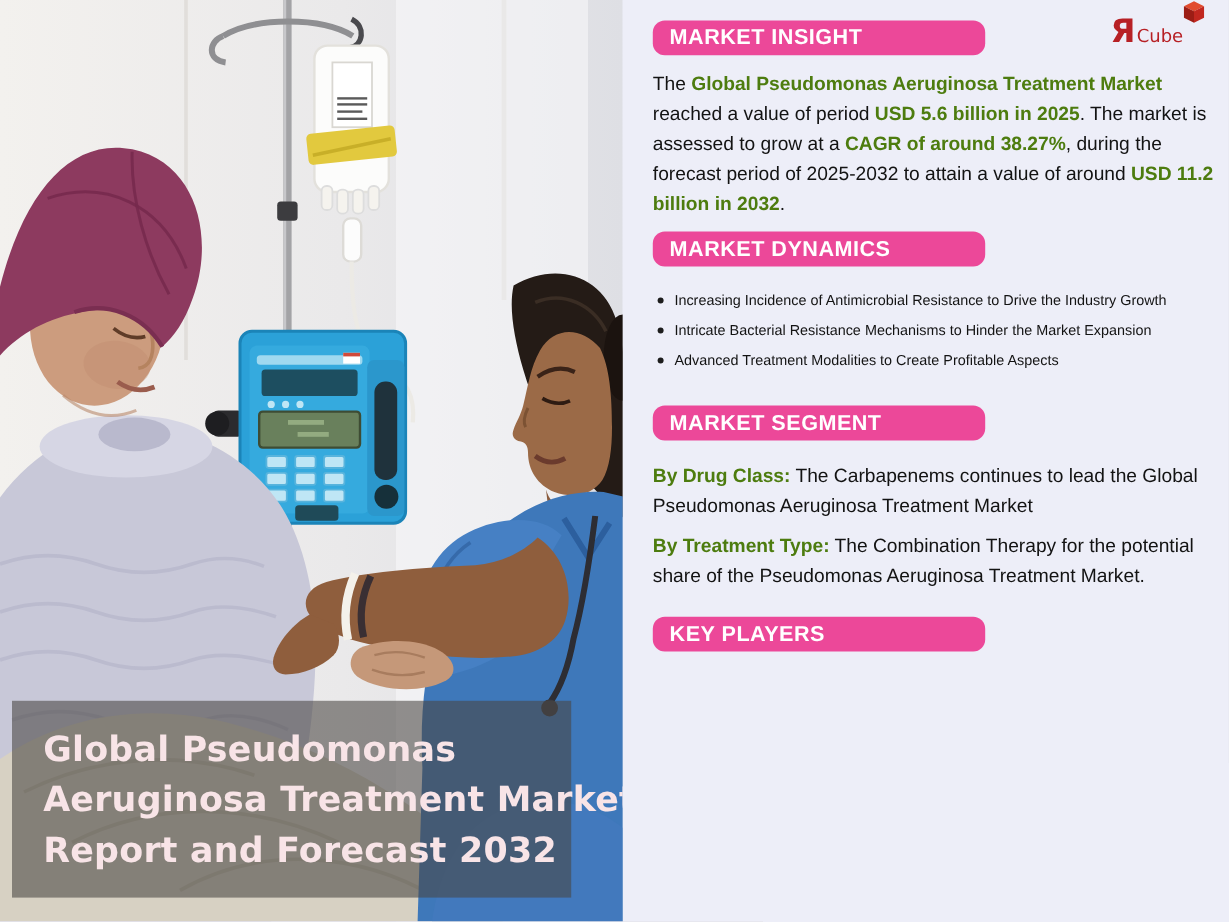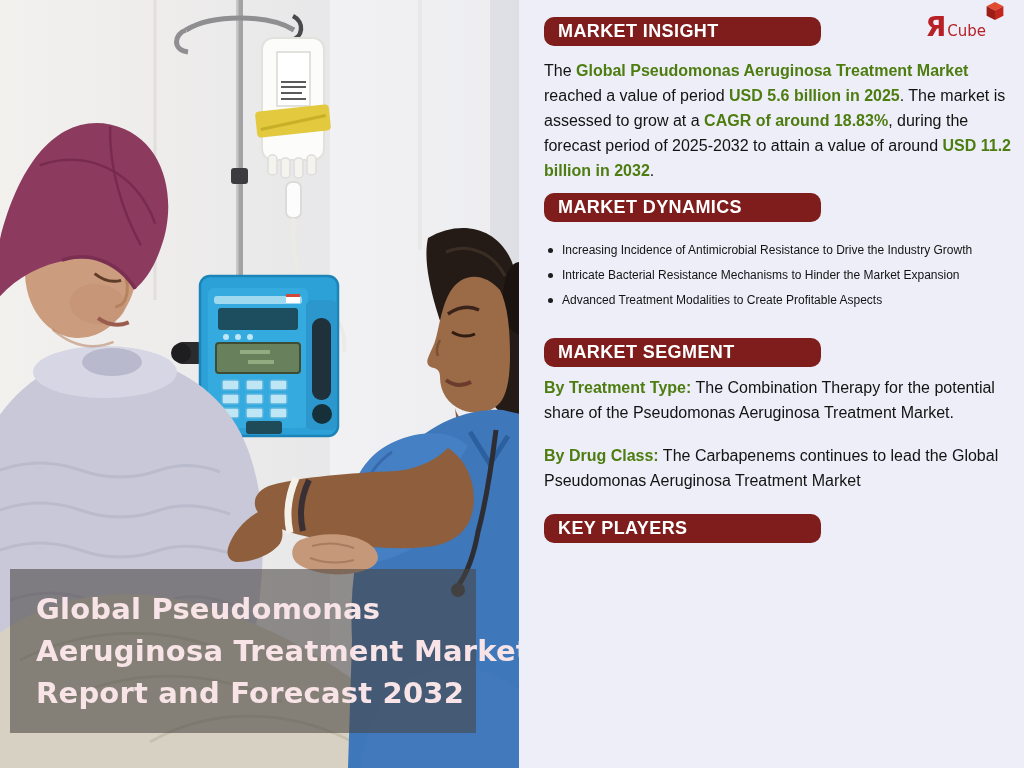--- a/index.html
+++ b/index.html
@@ -4,31 +4,31 @@
 <style>
   html,body{margin:0;padding:0;}
   body{font-family:"Liberation Sans",sans-serif;background:#d9dae2;}
   .canvas{position:relative;width:1024px;height:768px;overflow:hidden;background:#edeef8;}
 
   
   .photo{position:absolute;left:0;top:0;width:519px;height:768px;overflow:hidden;}
   .photo svg{display:block;}
 
   
-  .title-overlay{position:absolute;left:10px;top:569px;width:466px;height:164px;
+  .title-overlay{position:absolute;left:10px;top:584px;width:466px;height:164px;
       background:rgba(72,69,65,0.58);display:flex;align-items:center;}
   .title-block{margin-left:26px;}
   .title-line{font-family:"DejaVu Sans",sans-serif;font-weight:700;font-size:29px;line-height:42px;
       color:#f8e4e7;letter-spacing:0.2px;white-space:nowrap;}
 
   
   .panel{position:absolute;left:519px;top:0;width:505px;height:768px;background:#edeef8;}
   .panel-inner{position:relative;padding:17px 15px 0 25px;}
 
-  .pill{width:277px;height:29px;box-sizing:border-box;border-radius:10px;background:#7f1d1d;
+  .pill{width:277px;height:29px;box-sizing:border-box;border-radius:10px;background:#ec4899;
       color:#ffffff;font-weight:700;font-size:18px;line-height:29px;padding-left:14px;
       letter-spacing:0.4px;}
 
   .para{width:469px;font-size:16px;line-height:25px;color:#131313;margin:12px 0 0 0;}
   .para b{font-weight:700;color:#4d7c0f;}
 
   .pill-mi{margin-top:0;}
   .pill-md{margin-top:10px;}
   .pill-ms{margin-top:25px;}
   .pill-kp{margin-top:21px;}
@@ -208,39 +208,39 @@
       <svg class="logo-cube-icon" width="22" height="22" viewBox="0 0 20 21">
         <polygon points="2,6 10,2 18,6 10,10" fill="#e14b2e"></polygon>
         <polygon points="2,6 10,10 10,19 2,15" fill="#9c1d15"></polygon>
         <polygon points="18,6 10,10 10,19 18,15" fill="#c1271f"></polygon>
       </svg>
     </div>
 
     <div class="panel-inner">
 
       <div class="pill pill-mi">MARKET INSIGHT</div>
-      <p class="para"><span>The </span><b>Global Pseudomonas Aeruginosa Treatment Market</b><span> reached a value of period </span><b>USD 5.6 billion in 2025</b><span>. The market is assessed to grow at a </span><b>CAGR of around 18.83%</b><span>, during the forecast period of 2025-2032 to attain a value of around </span><b>USD 11.2 billion in 2032</b><span>.</span></p>
+      <p class="para"><span>The </span><b>Global Pseudomonas Aeruginosa Treatment Market</b><span> reached a value of period </span><b>USD 5.6 billion in 2025</b><span>. The market is assessed to grow at a </span><b>CAGR of around 38.27%</b><span>, during the forecast period of 2025-2032 to attain a value of around </span><b>USD 11.2 billion in 2032</b><span>.</span></p>
 
       <div class="pill pill-md">MARKET DYNAMICS</div>
       <ul class="bullets">
         <li>
             <span class="dot"></span>
             <span>Increasing Incidence of Antimicrobial Resistance to Drive the Industry Growth</span>
           </li>
         <li>
             <span class="dot"></span>
             <span>Intricate Bacterial Resistance Mechanisms to Hinder the Market Expansion</span>
           </li>
         <li>
             <span class="dot"></span>
             <span>Advanced Treatment Modalities to Create Profitable Aspects</span>
           </li>
       </ul>
 
       <div class="pill pill-ms">MARKET SEGMENT</div>
+      <p class="para seg-para-1"><b>By Drug Class:</b><span> The Carbapenems continues to lead the Global Pseudomonas Aeruginosa Treatment Market</span></p>
       <p class="para seg-para-2"><b>By Treatment Type:</b><span> The Combination Therapy for the potential share of the Pseudomonas Aeruginosa Treatment Market.</span></p>
-      <p class="para seg-para-1"><b>By Drug Class:</b><span> The Carbapenems continues to lead the Global Pseudomonas Aeruginosa Treatment Market</span></p>
 
       <div class="pill pill-kp">KEY PLAYERS</div>
 
     </div>
   </div>
 </div>
 
 </body></html>

